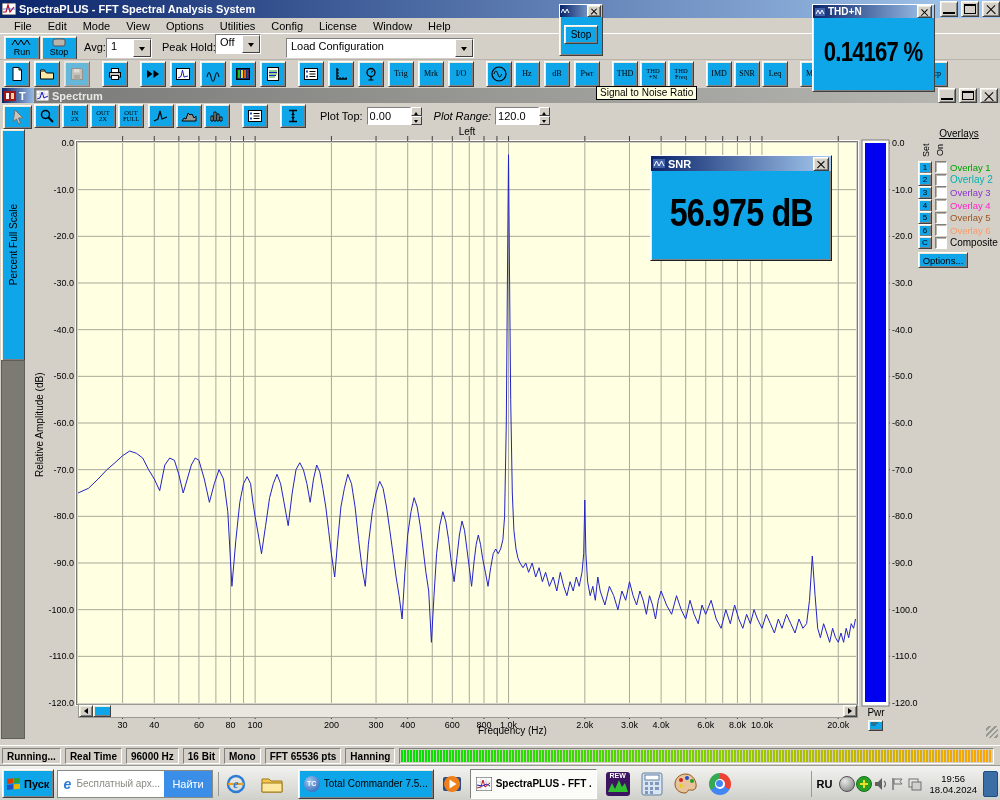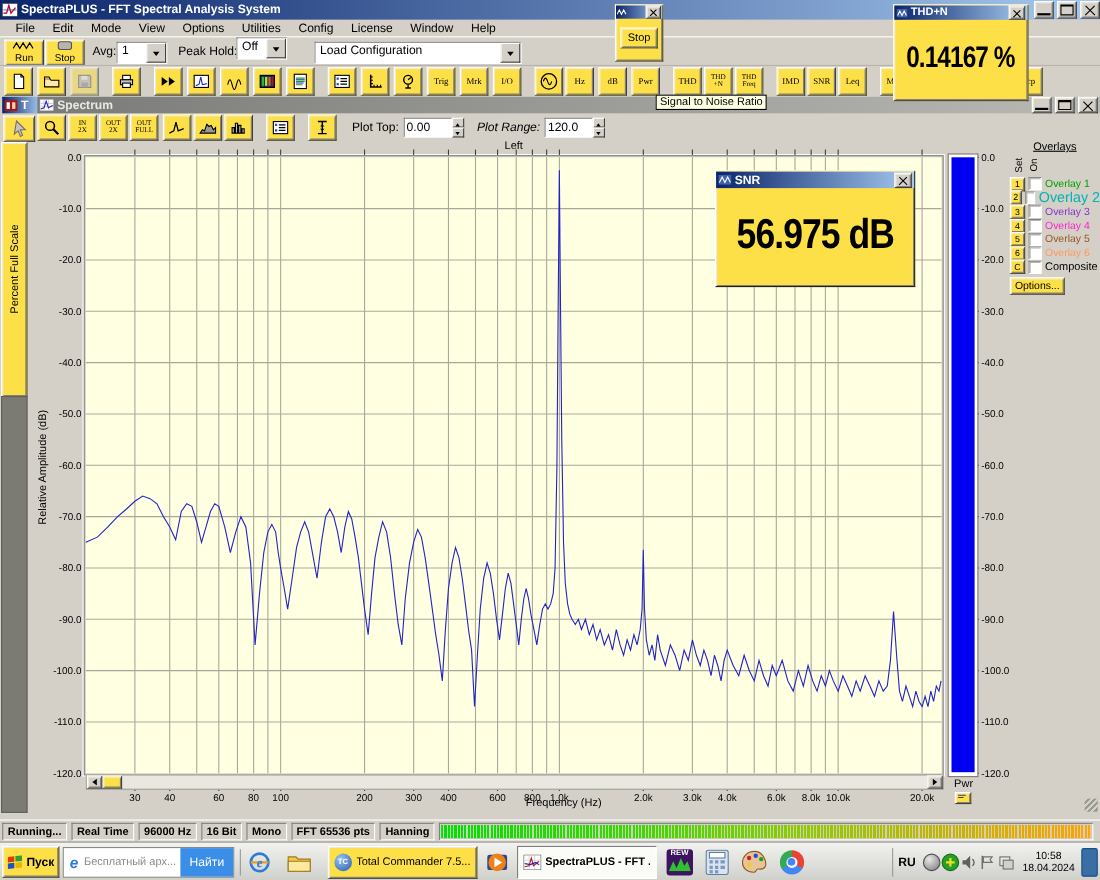--- a/index.html
+++ b/index.html
@@ -1,18 +1,18 @@
 <!DOCTYPE html>
 <html><head>
 <meta charset="utf-8">
 <style>
   html,body{margin:0;padding:0;background:#000;}
   #app{position:relative;width:1000px;height:800px;background:#d4d0c8;font-family:"Liberation Sans",sans-serif;font-size:11px;color:#000;overflow:hidden;}
   .abs{position:absolute;}
-  .raised{background:#fde047;border:1px solid;border-color:#ffffff #404040 #404040 #ffffff;box-shadow:inset 1px 1px 0 #ece9d8,inset -1px -1px 0 #808080;}
+  .raised{background:#0ea5e9;border:1px solid;border-color:#ffffff #404040 #404040 #ffffff;box-shadow:inset 1px 1px 0 #ece9d8,inset -1px -1px 0 #808080;}
   .flat-sunken{border:1px solid;border-color:#808080 #ffffff #ffffff #808080;}
   .titlebar{background:linear-gradient(90deg,#0a246a,#a6caf0);color:#fff;font-weight:bold;display:flex;align-items:center;gap:3px;padding:0 2px;}
   .titlebar-gray{background:linear-gradient(90deg,#7a7a78,#b9b9b4);color:#e8e8e4;font-weight:bold;display:flex;align-items:center;gap:3px;padding:0 2px;}
   .wbtn{background:#d4d0c8;border:1px solid;border-color:#ffffff #404040 #404040 #ffffff;box-shadow:inset 1px 1px 0 #ece9d8,inset -1px -1px 0 #808080;display:inline-flex;align-items:center;justify-content:center;position:relative;}
   .xglyph::before,.xglyph::after{content:"";position:absolute;left:2px;right:2px;top:50%;height:1.4px;background:#000;}
   .xglyph::before{transform:rotate(45deg);}
   .xglyph::after{transform:rotate(-45deg);}
   .minglyph::before{content:"";position:absolute;left:2px;right:2px;bottom:2px;height:2px;background:#000;}
   .maxglyph::before{content:"";position:absolute;left:2px;right:2px;top:2px;bottom:2px;border:1px solid #000;border-top-width:2px;}
   .menu{display:flex;align-items:center;height:15px;padding-left:6px;gap:0;background:#d4d0c8;}
@@ -532,21 +532,21 @@
     <div>
 
     <div style="display:flex;align-items:center;gap:3px;height:12.6px;">
         <span class="numbtn raised">1</span>
         <span class="chk"></span>
         <span style="font-size: 9.5px; white-space: nowrap; color: rgb(0, 160, 0);">Overlay 1</span>
       </div>
         <div style="display:flex;align-items:center;gap:3px;height:12.6px;">
         <span class="numbtn raised">2</span>
         <span class="chk"></span>
-        <span style="font-size: 13px; white-space: nowrap; color: rgb(0, 178, 178);">Overlay 2</span>
+        <span style="font-size: 10px; white-space: nowrap; color: rgb(0, 178, 178);">Overlay 2</span>
       </div>
         <div style="display:flex;align-items:center;gap:3px;height:12.6px;">
         <span class="numbtn raised">3</span>
         <span class="chk"></span>
         <span style="font-size: 9.5px; white-space: nowrap; color: rgb(136, 51, 204);">Overlay 3</span>
       </div>
         <div style="display:flex;align-items:center;gap:3px;height:12.6px;">
         <span class="numbtn raised">4</span>
         <span class="chk"></span>
         <span style="font-size: 9.5px; white-space: nowrap; color: rgb(255, 34, 204);">Overlay 4</span>
@@ -759,19 +759,19 @@
           <path d="M3 2h8l-2 2.5L11 7H3z" fill="none" stroke="#707070"></path>
         </svg>
       </span>
     <span class="trayicon">
         <svg width="15" height="14" viewBox="0 0 15 14">
           <rect x="2" y="2" width="9" height="8" fill="#e8e8e4" stroke="#707070"></rect>
           <rect x="5" y="5" width="9" height="8" fill="#d0d0cc" stroke="#707070"></rect>
         </svg>
       </span>
     <span style="text-align:center;font-size:9.5px;line-height:11px;margin:0 6px;">
-      <div>10:58</div>
+      <div>19:56</div>
       <div>18.04.2024</div>
     </span>
     <span style="width:13px;height:24px;background:#3a6ea5;border:1px solid #1a4e85;border-radius:2px;margin-right:2px;"></span>
   </div>
 
 </div>
 
 </body></html>

